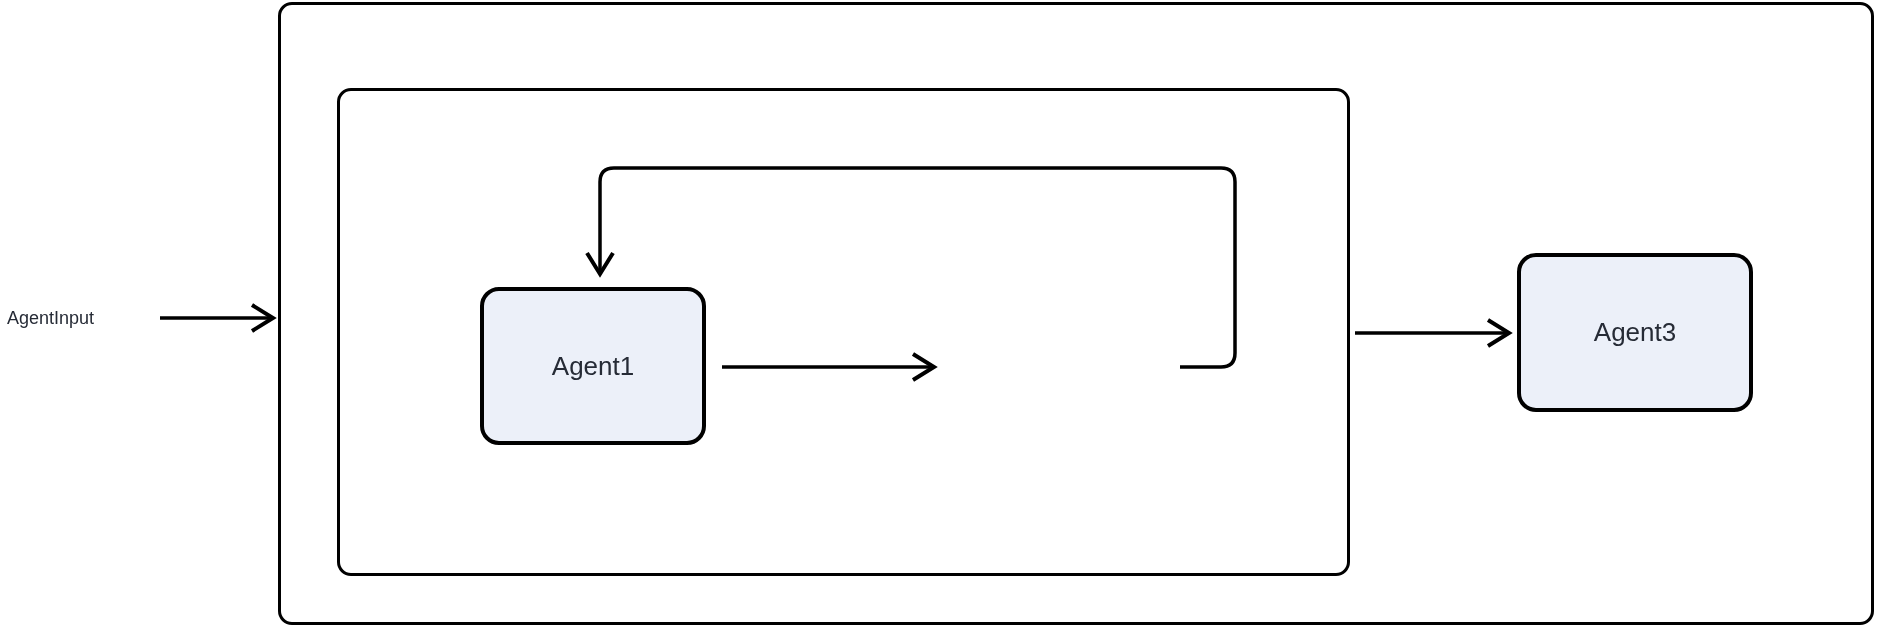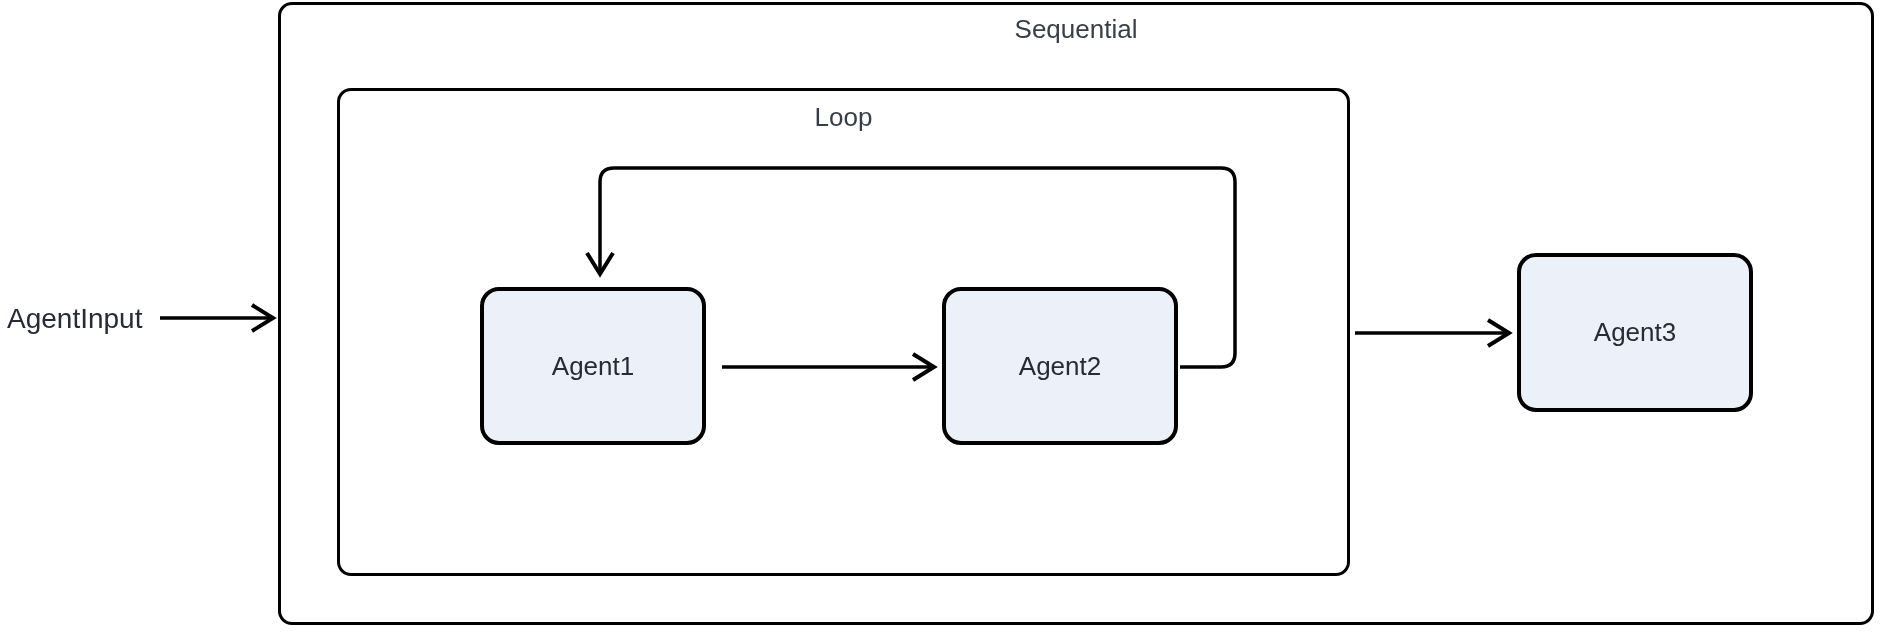--- a/index.html
+++ b/index.html
@@ -51,21 +51,21 @@
   #node-agent2 { left: 942px;  top: 287px; width: 236px; height: 158px; }
   #node-agent3 { left: 1517px; top: 253px; width: 236px; height: 159px; }
 
   #agentinput-label {
     position: absolute;
     left: 7px;
     top: 302px;
     height: 33px;
     display: flex;
     align-items: center;
-    font-size: 28px;
+    font-size: 18px;
     color: var(--label-color, #262B36);
     white-space: nowrap;
   }
   #edges-layer {
     position: absolute;
     left: 0;
     top: 0;
     pointer-events: none;
   }
   .edge {
@@ -76,30 +76,25 @@
 </style>
 </head>
 <body>
 
 <div id="canvas">
 
   <div id="sequential-box" class="subgraph"></div>
 
   <div id="loop-box" class="subgraph"></div>
 
-  <div id="sequential-label" class="subgraph-label">Sequential</div>
-  <div id="loop-label" class="subgraph-label">Loop</div>
 
   <div id="agentinput-label">AgentInput</div>
 
   <div id="node-agent1" class="node">
     <span>Agent1</span>
-  </div>
-  <div id="node-agent2" class="node">
-    <span>Agent2</span>
   </div>
   <div id="node-agent3" class="node">
     <span>Agent3</span>
   </div>
 
   <svg id="edges-layer" width="1888" height="632" viewBox="0 0 1888 632">
     <defs>
       <marker id="arrowhead" markerUnits="userSpaceOnUse" markerWidth="30" markerHeight="34" refX="25" refY="17" orient="auto">
         <path d="M4,4 L25,17 L4,30" fill="none" style="stroke: var(--edge-color, #000000); stroke-width: 4px; stroke-linejoin: miter;"></path>
       </marker>

